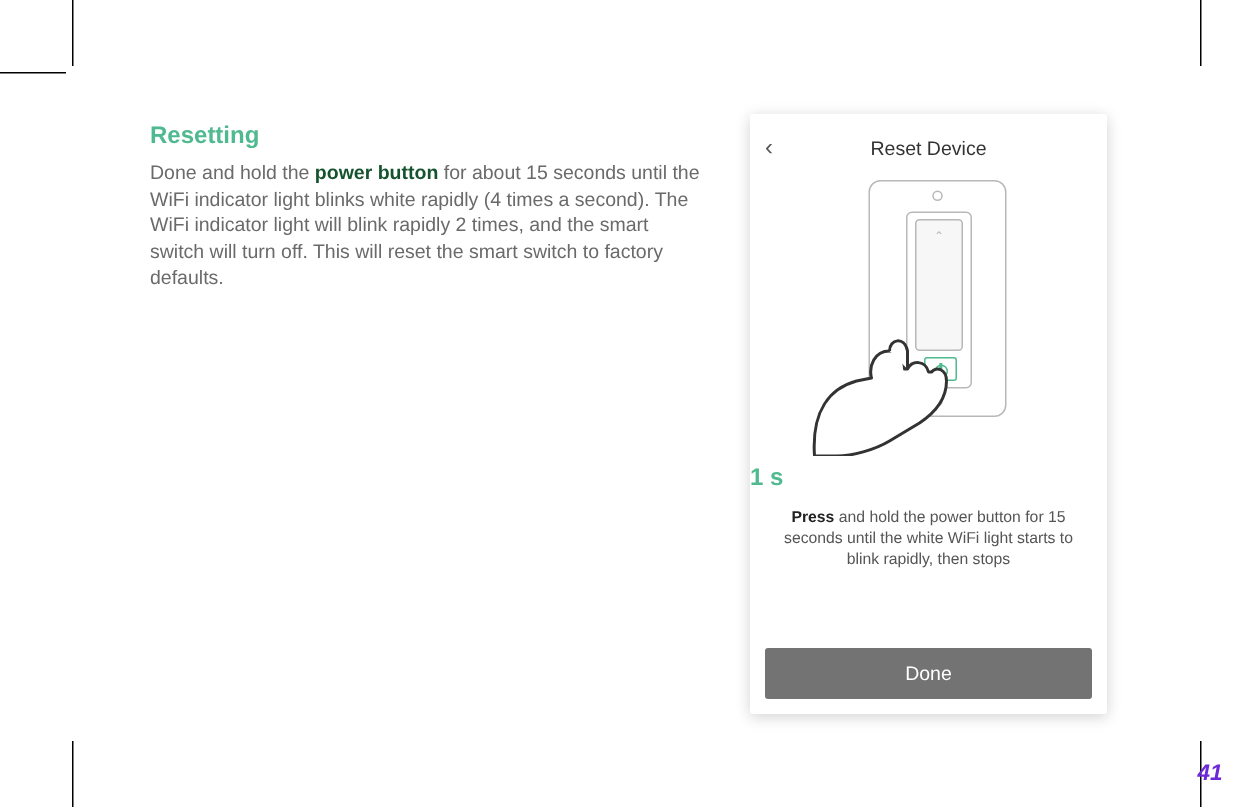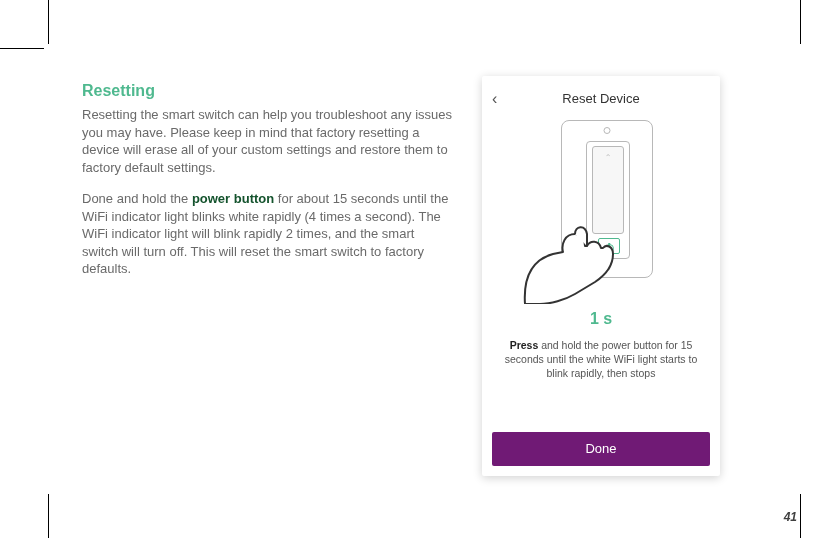--- a/index.html
+++ b/index.html
@@ -27,21 +27,21 @@
   
   .crop.tr-v { top: 0; left: 800px; height: 44px; }
   
   .crop.bl-v { top: 494px; left: 48px; height: 44px; }
   
   .crop.br-v { top: 494px; left: 800px; height: 44px; }
 
   .page {
     position: absolute;
     top: 82px;
-    left: 82px;
+    left: 100px;
     width: 700px;
     height: 420px;
   }
 
   .left-col {
     position: absolute;
     left: 0;
     top: 0;
     width: 370px;
   }
@@ -62,23 +62,23 @@
 
   .body-text .bold {
     font-weight: bold;
     color: #14532d;
   }
 
   .page-number {
     position: absolute;
     right: -15px;
     bottom: -22px;
-    font-size: 12px;
-    font-weight: bold;
-    color: #404040;
+    font-size: 15px;
+    font-weight: bold;
+    color: #6d28d9;
     font-style: italic;
   }
 
   
   .phone {
     position: absolute;
     left: 400px;
     top: -6px;
     width: 238px;
     height: 400px;
@@ -198,21 +198,21 @@
   .hand {
     position: absolute;
     left: -6px;
     top: 84px;
     width: 120px;
     height: 100px;
   }
 
   .timer {
     margin-top: 10px;
-    text-align: center;
+    text-align: left;
     color: #4fb98f;
     font-weight: bold;
     font-size: 16px;
   }
 
   .instruction {
     margin: 10px auto 0;
     width: 200px;
     text-align: center;
     font-size: 10.5px;
@@ -223,42 +223,41 @@
     font-weight: bold;
     color: #222;
   }
 
   .done-btn {
     position: absolute;
     left: 10px;
     right: 10px;
     bottom: 10px;
     height: 34px;
-    background: #701a75;
+    background: #737373;
     color: #fff;
     text-align: center;
     line-height: 34px;
     font-size: 13px;
     border-radius: 2px;
   }
 </style>
 </head>
 <body>
 
 <div class="crop h tl-h"></div>
 <div class="crop v tl-v"></div>
 <div class="crop v tr-v"></div>
 <div class="crop v bl-v"></div>
 <div class="crop v br-v"></div>
 
 <div class="page">
 
   <div class="left-col">
     <h2 class="section-title">Resetting</h2>
-    <p class="body-text">Resetting the smart switch can help you troubleshoot any issues you may have. Please keep in mind that factory resetting a device will erase all of your custom settings and restore them to factory default settings.</p>
     <p class="body-text">
       <span>Done and hold the </span><span class="bold">power button</span><span> for about 15 seconds until the WiFi indicator light blinks white rapidly (4 times a second). The WiFi indicator light will blink rapidly 2 times, and the smart switch will turn off. This will reset the smart switch to factory defaults.</span>
     </p>
   </div>
 
   <div class="phone">
     <div class="titlebar">
       <span class="back">‹</span>
       <span class="title">Reset Device</span>
     </div>

